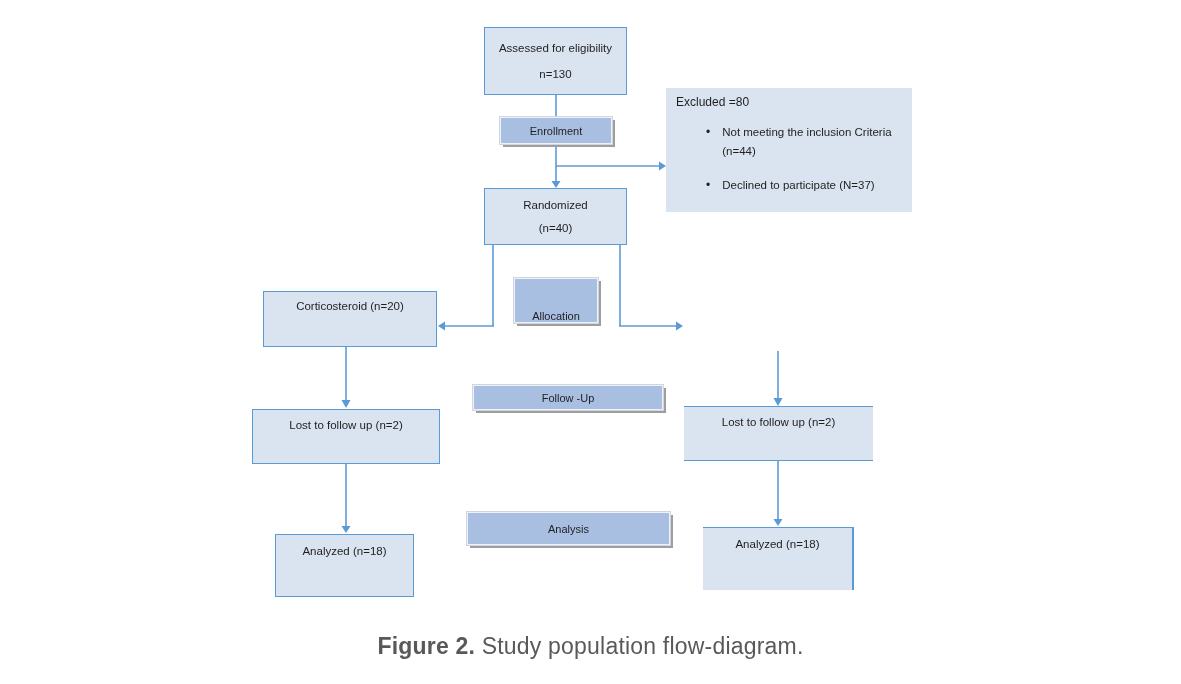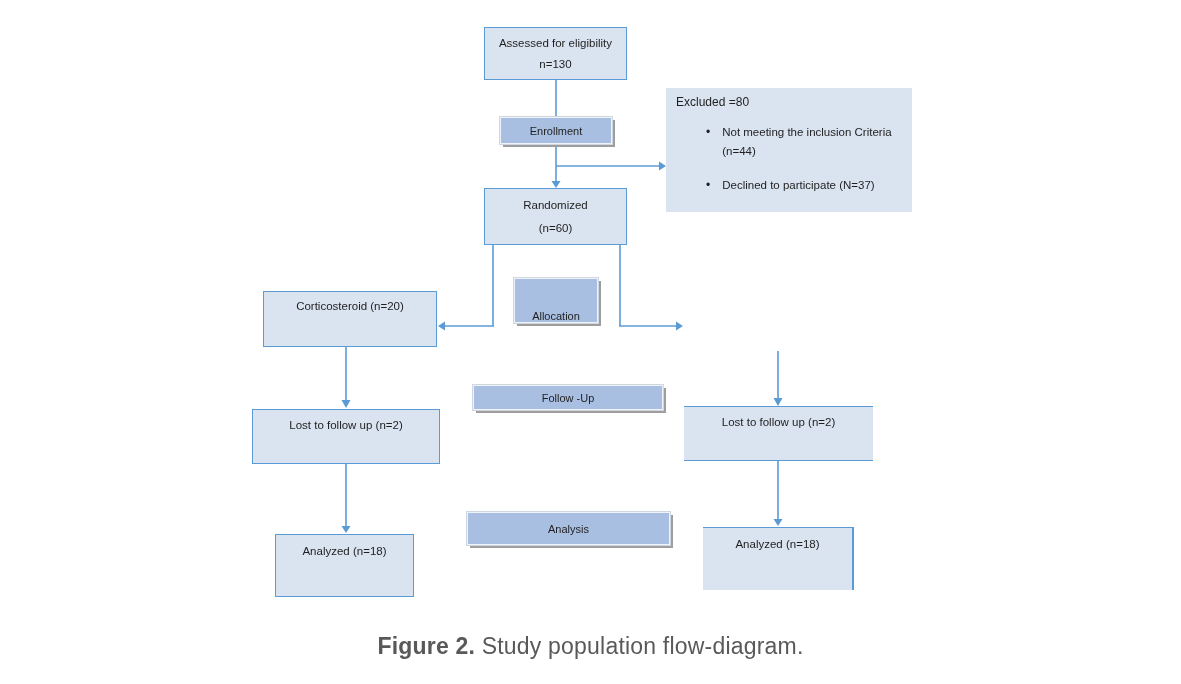--- a/index.html
+++ b/index.html
@@ -31,21 +31,21 @@
   .trborder{border-top:1.5px solid var(--box-border-blue);border-right:2px solid var(--box-border-blue);}
 
   .stagebox{
     position:absolute;z-index:2;background:var(--label-fill);
     border:1px solid #eef3fa;
     box-shadow:0 0 0 1px #cfd6df,3px 3px 0 0 var(--shadow-gray);
     display:flex;align-items:center;justify-content:center;
     font-size:11px;color:var(--text-dark);
   }
 
-  #assessed{left:484px;top:27px;width:143px;height:53px;display:flex;flex-direction:column;justify-content:space-evenly;}
+  #assessed{left:484px;top:27px;width:143px;height:68px;display:flex;flex-direction:column;justify-content:space-evenly;}
   #enrollment{left:500px;top:117px;width:112px;height:27px;}
   #excluded{left:666px;top:88px;width:246px;height:124px;text-align:left;}
   #randomized{left:484px;top:188px;width:143px;height:57px;display:flex;flex-direction:column;justify-content:space-evenly;}
   #corticosteroid{left:263px;top:291px;width:174px;height:56px;padding-top:8px;}
   #allocation{left:514px;top:278px;width:84px;height:45px;align-items:flex-end;padding-top:17px;}
   #dextrose{left:683px;top:294px;width:190px;height:57px;padding-top:9px;}
   #followup{left:473px;top:385px;width:190px;height:25px;}
   #lost-left{left:252px;top:409px;width:188px;height:55px;padding-top:9px;}
   #lost-right{left:684px;top:406px;width:189px;height:55px;padding-top:9px;}
   #analysis{left:467px;top:512px;width:203px;height:33px;}
@@ -116,21 +116,21 @@
       </div>
       <div class="ex-li">
         <span class="dot">•</span>
         <span class="txt">Declined to participate (N=37)</span>
       </div>
     </div>
   </div>
 
   <div class="lightbox bordered" id="randomized">
     <div>Randomized</div>
-    <div>(n=60)</div>
+    <div>(n=40)</div>
   </div>
 
   <div class="lightbox bordered" id="corticosteroid">
     <span>Corticosteroid (n=20)</span>
   </div>
 
   <div class="stagebox" id="allocation">
     <span>Allocation</span>
   </div>
 

